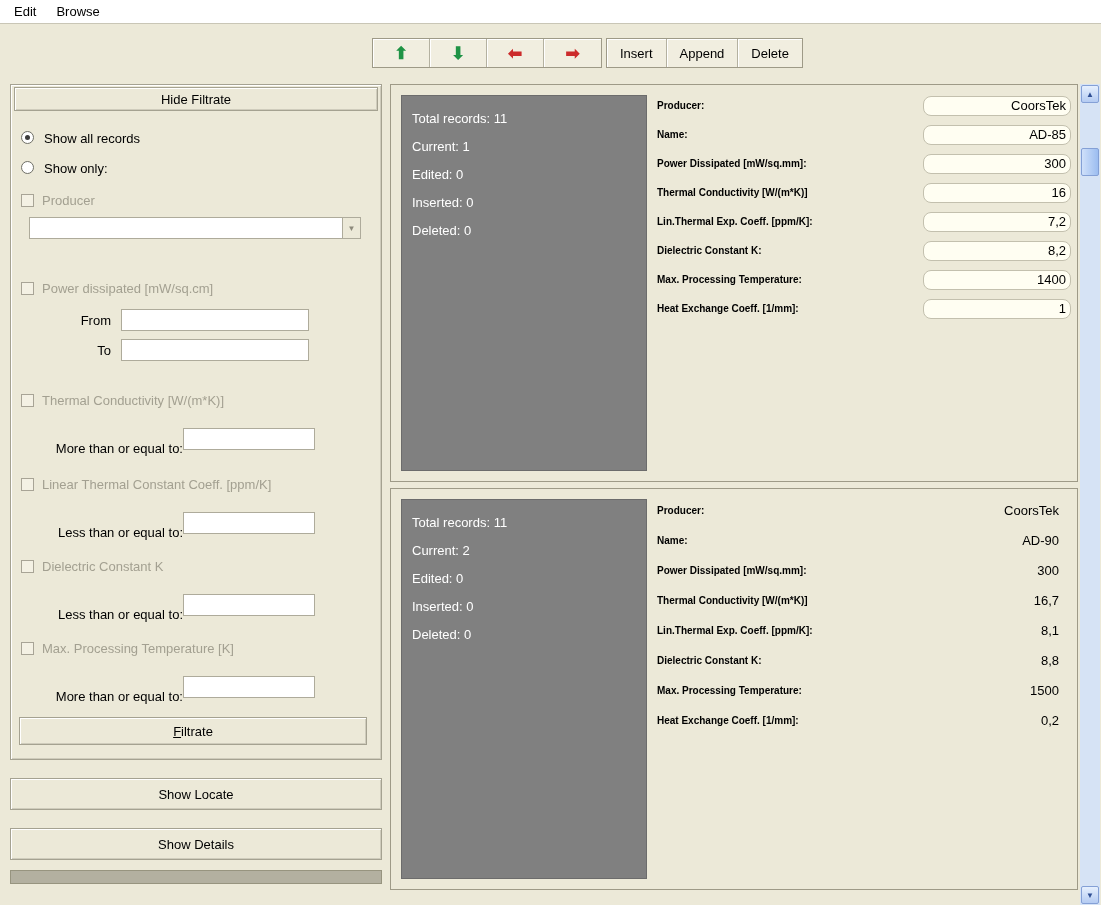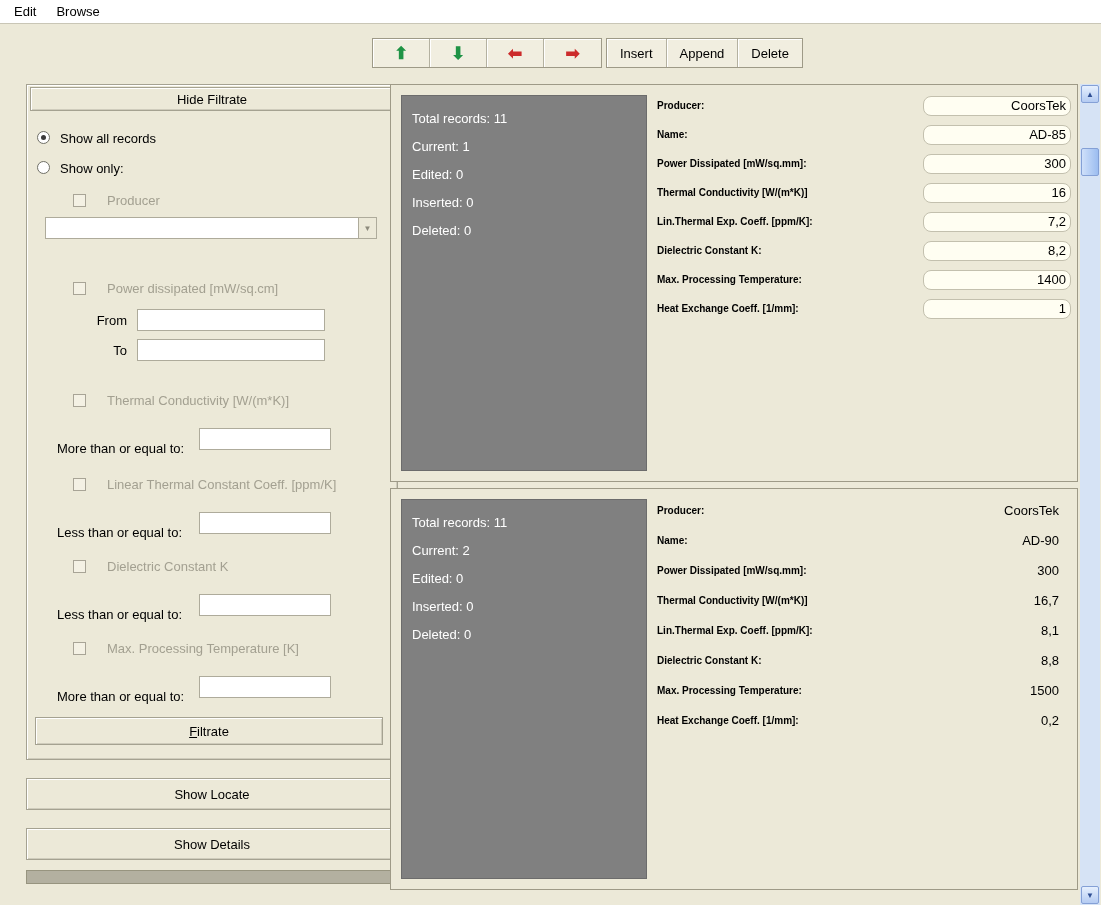--- a/index.html
+++ b/index.html
@@ -44,35 +44,35 @@
     box-shadow:inset 1px 1px 0 #ffffff, inset -1px -1px 0 #cfccbc;
   }
   .bar-btn {
     display:flex; align-items:center; justify-content:center;
     background:#ece9d8; border:1px solid #a5a291;
     box-shadow:inset 1px 1px 0 #ffffff, inset -1px -1px 0 #cfccbc;
     cursor:default;
   }
 
   
-  .left-col { position:absolute; left:26px; top:84px; width:372px; height:800px; }
+  .left-col { position:absolute; left:10px; top:84px; width:372px; height:800px; }
   .filter-panel { position:absolute; left:0; top:0; width:372px; height:676px; }
   .hide-btn { position:absolute; left:3px; top:2px; width:364px; height:24px; }
 
   .radio-row { position:absolute; left:10px; display:flex; align-items:flex-start; gap:10px; height:16px; }
   .radio-dot {
     width:13px; height:13px; border-radius:50%;
     border:1px solid #6f6f66; background:#ffffff; position:relative; flex:0 0 auto;
   }
   .radio-dot.checked::after {
     content:""; position:absolute; left:3px; top:3px; width:5px; height:5px;
     border-radius:50%; background:#3b3b3b;
   }
 
-  .cb-row { position:absolute; left:10px; display:flex; align-items:center; gap:21px; height:15px;margin-left:36px; }
+  .cb-row { position:absolute; left:10px; display:flex; align-items:center; gap:8px; height:15px; }
   .cb-box {
     width:13px; height:13px; border:1px solid #a8a496; background:#f4f1e4; flex:0 0 auto;
   }
   .disabled-label { color:#a3a091; }
 
   .input-field {
     height:22px; background:#ffffff; border:1px solid #aeab9b;
     font-family:"Liberation Sans", sans-serif; font-size:13px; padding:0 3px;
   }
   .combo { position:absolute; left:18px; top:132px; width:332px; height:22px;
@@ -82,21 +82,21 @@
     width:18px; background:#ece9d8; border-left:1px solid #aeab9b;
     display:flex; align-items:center; justify-content:center;
     color:#8d8a7c; font-size:8px; cursor:default;
   }
 
   .cond-row { position:absolute; display:flex; align-items:center; }
   .from-to-row { left:40px; }
   .from-to-row .cond-label { width:60px; text-align:right; margin-right:10px; }
   .from-to-row .input-field { width:188px; }
   .thresh-row { left:30px; }
-  .thresh-row .cond-label { width:142px; text-align:left;margin-top:20px; }
+  .thresh-row .cond-label { width:142px; text-align:right;margin-top:20px; }
   .thresh-row .input-field { width:132px; }
 
   .filtrate-btn { position:absolute; left:8px; top:632px; width:348px; height:28px; }
   .filtrate-label { display:block; }
   .filtrate-label::first-letter { text-decoration:underline; }
 
   .locate-btn  { position:absolute; left:0; top:694px; width:372px; height:32px; }
   .details-btn { position:absolute; left:0; top:744px; width:372px; height:32px; }
   .bottom-strip {
     position:absolute; left:0; top:786px; width:372px; height:14px;

